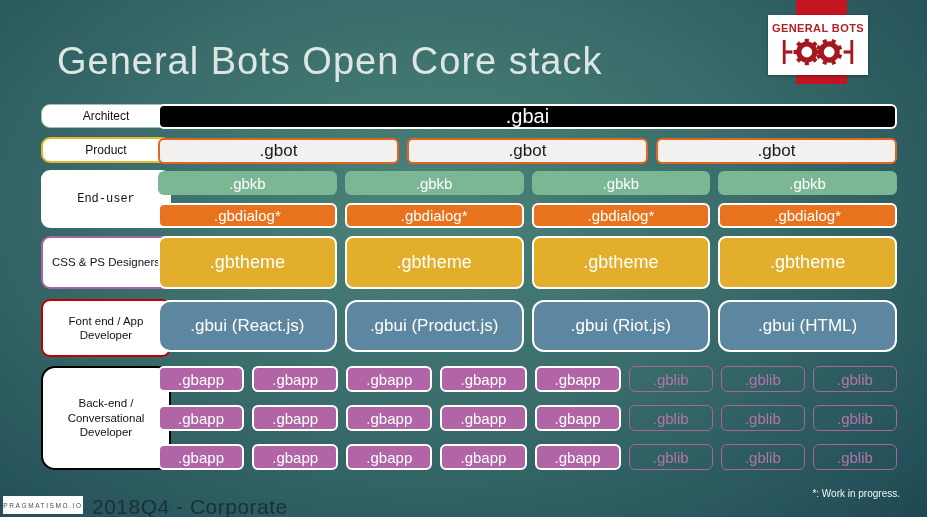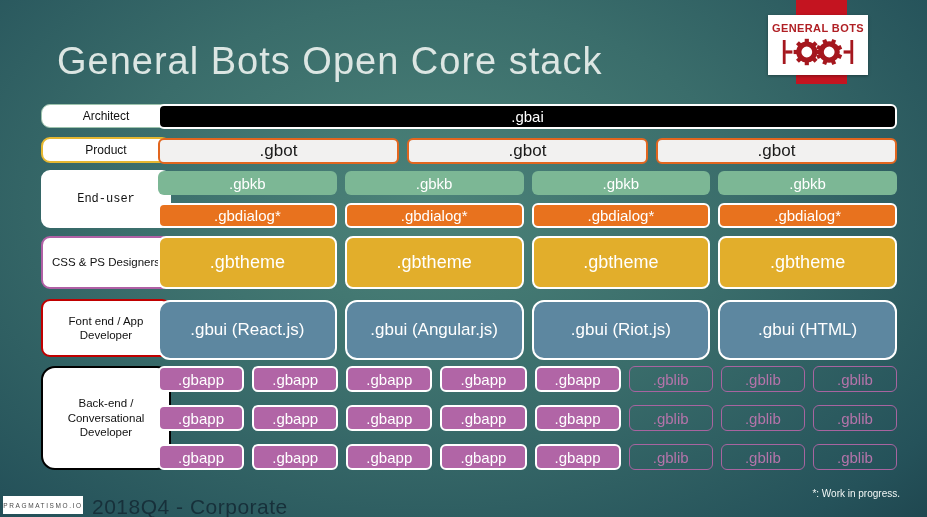--- a/index.html
+++ b/index.html
@@ -118,21 +118,21 @@
   <div id="labels">
       <div class="lbl lbl-architect">Architect</div>
       <div class="lbl lbl-product">Product</div>
       <div class="lbl lbl-end-user">End-user</div>
       <div class="lbl lbl-css-ps-designers">CSS &amp; PS Designers</div>
       <div class="lbl lbl-front-end-app-developer">Font end / App Developer</div>
       <div class="lbl lbl-back-end-conversational-developer">Back-end / Conversational Developer</div>
     </div>
   <div id="grid">
       <div class="row" style="top: 104px; height: 25px;">
-        <div class="box b-gbai" style="font-size: 15px;">.gbai</div>
+        <div class="box b-gbai" style="font-size: 20px;">.gbai</div>
       </div>
       <div class="row" style="top: 138px; height: 26px;">
         <div class="box b-gbot" style="font-size: 17px;">.gbot</div>
         <div class="box b-gbot" style="font-size: 17px;">.gbot</div>
         <div class="box b-gbot" style="font-size: 17px;">.gbot</div>
       </div>
       <div class="row" style="top: 171px; height: 24px;">
         <div class="box b-gbkb" style="font-size: 15px;">.gbkb</div>
         <div class="box b-gbkb" style="font-size: 15px;">.gbkb</div>
         <div class="box b-gbkb" style="font-size: 15px;">.gbkb</div>
@@ -143,23 +143,23 @@
         <div class="box b-gbdialog" style="font-size: 15px;">.gbdialog*</div>
         <div class="box b-gbdialog" style="font-size: 15px;">.gbdialog*</div>
         <div class="box b-gbdialog" style="font-size: 15px;">.gbdialog*</div>
       </div>
       <div class="row" style="top: 236px; height: 53px;">
         <div class="box b-gbtheme" style="font-size: 18px;">.gbtheme</div>
         <div class="box b-gbtheme" style="font-size: 18px;">.gbtheme</div>
         <div class="box b-gbtheme" style="font-size: 18px;">.gbtheme</div>
         <div class="box b-gbtheme" style="font-size: 18px;">.gbtheme</div>
       </div>
-      <div class="row" style="top: 300px; height: 60px;">
+      <div class="row" style="top: 300px; height: 52px;">
         <div class="box b-gbui" style="font-size: 17px;">.gbui (React.js)</div>
-        <div class="box b-gbui" style="font-size: 17px;">.gbui (Angular.js)</div>
+        <div class="box b-gbui" style="font-size: 17px;">.gbui (Product.js)</div>
         <div class="box b-gbui" style="font-size: 17px;">.gbui (Riot.js)</div>
         <div class="box b-gbui" style="font-size: 17px;">.gbui (HTML)</div>
       </div>
       <div class="row" style="top: 366px; height: 26px;">
         <div class="box b-gbapp" style="font-size: 15px;">.gbapp</div>
         <div class="box b-gbapp" style="font-size: 15px;">.gbapp</div>
         <div class="box b-gbapp" style="font-size: 15px;">.gbapp</div>
         <div class="box b-gbapp" style="font-size: 15px;">.gbapp</div>
         <div class="box b-gbapp" style="font-size: 15px;">.gbapp</div>
         <div class="box b-gblib" style="font-size: 15px;">.gblib</div>

